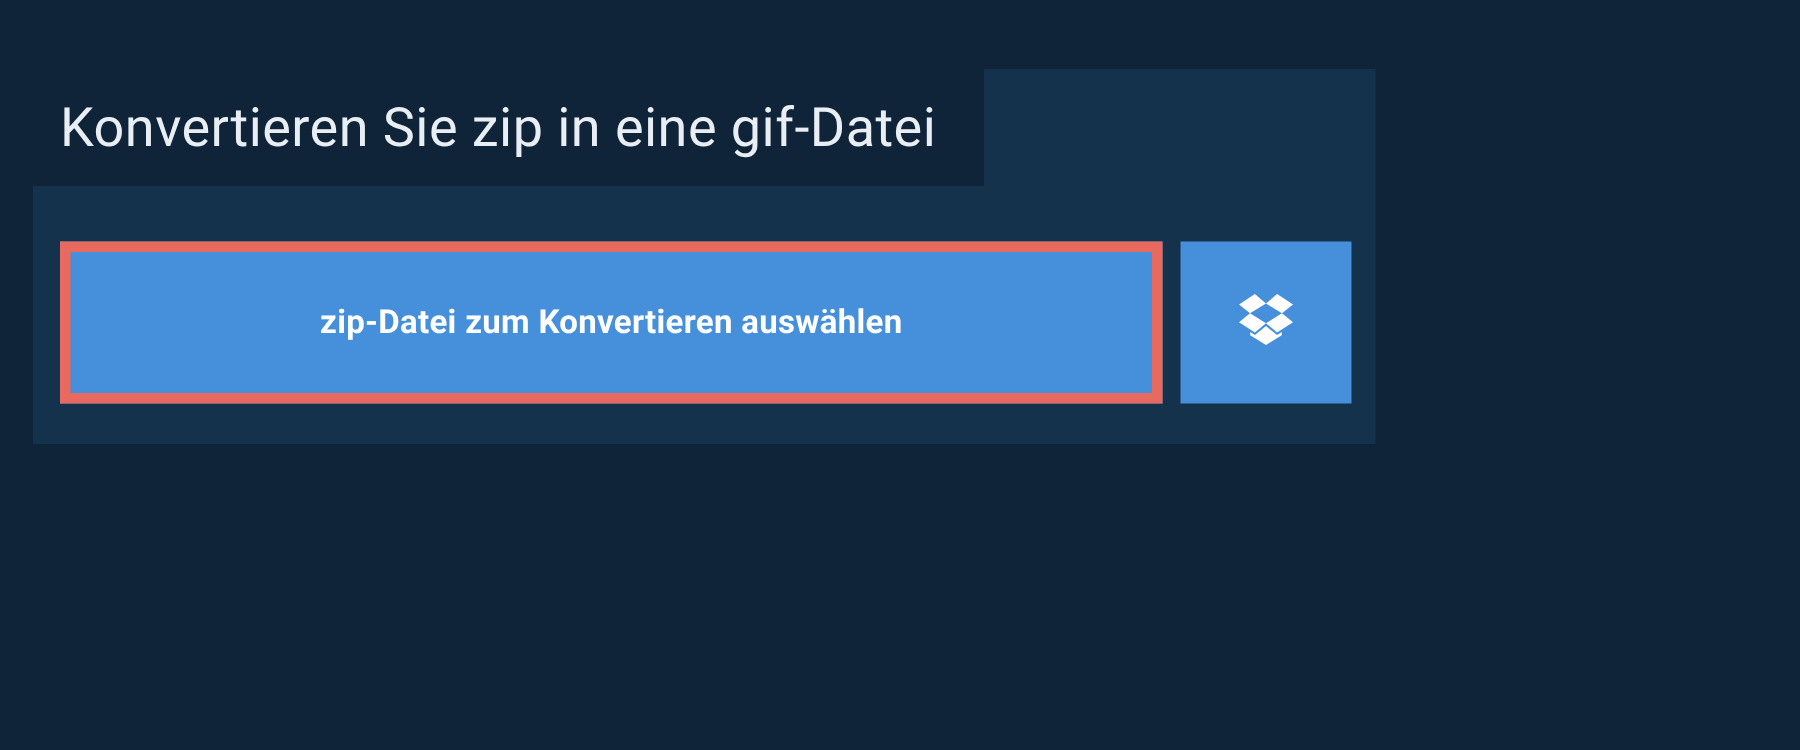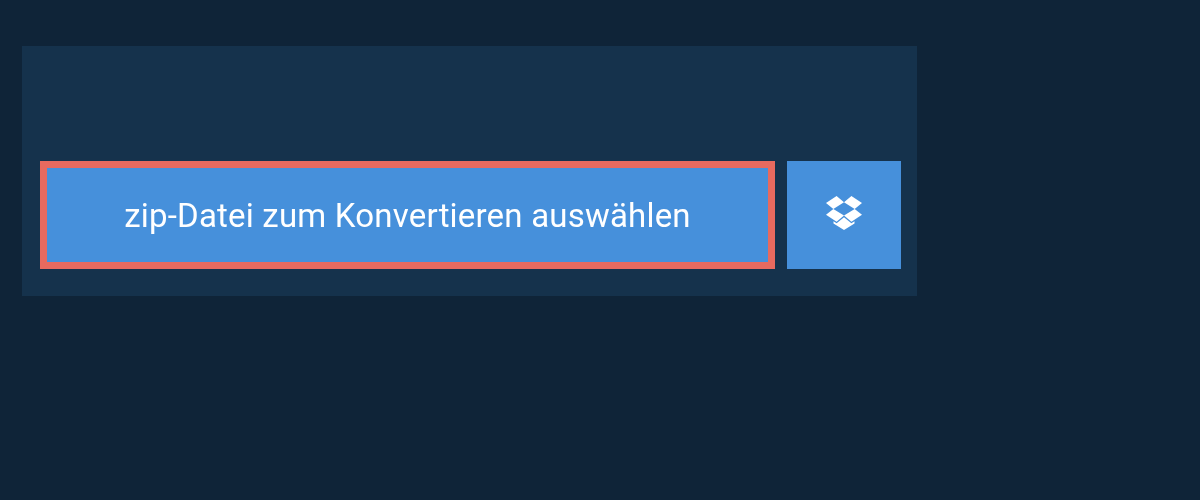--- a/index.html
+++ b/index.html
@@ -47,22 +47,22 @@
       height: 108px;
       background-color: #4690db;
       border: 7px solid #e86a5f;
       display: flex;
       align-items: center;
       justify-content: center;
       cursor: pointer;
     }
     .select-button-label {
       color: #ffffff;
-      font-size: 33px;
-      font-weight: 400;
+      font-size: 22px;
+      font-weight: 700;
       letter-spacing: 0.2px;
     }
     .dropbox-button {
       width: 114px;
       height: 108px;
       background-color: #4690db;
       display: flex;
       align-items: center;
       justify-content: center;
       cursor: pointer;
@@ -70,20 +70,23 @@
     .dropbox-icon {
       width: 36px;
       height: 34px;
       fill: #ffffff;
     }
   </style>
 </head>
 <body>
 
 <div class="panel">
+  <div class="title-container">
+    <h1 class="title">Konvertieren Sie zip in eine gif-Datei</h1>
+  </div>
   <div class="button-row">
     <div class="select-button">
       <span class="select-button-label">zip-Datei zum Konvertieren auswählen</span>
     </div>
     <div class="dropbox-button">
       <span>
         <svg class="dropbox-icon" viewBox="0 0 50 47" xmlns="http://www.w3.org/2000/svg">
           <path d="M14.7 0 L0 9.6 L10.2 17.8 L25 8.6 Z M35.3 0 L25 8.6 L39.8 17.8 L50 9.6 Z M0 26 L14.7 35.6 L25 27 L10.2 17.8 Z M50 26 L39.8 17.8 L25 27 L35.3 35.6 Z M25 29.5 L14.8 37.9 L10.4 35.1 L10.4 38.1 L25 47 L39.6 38.1 L39.6 35.1 L35.2 37.9 Z"></path>
         </svg>
       </span>

